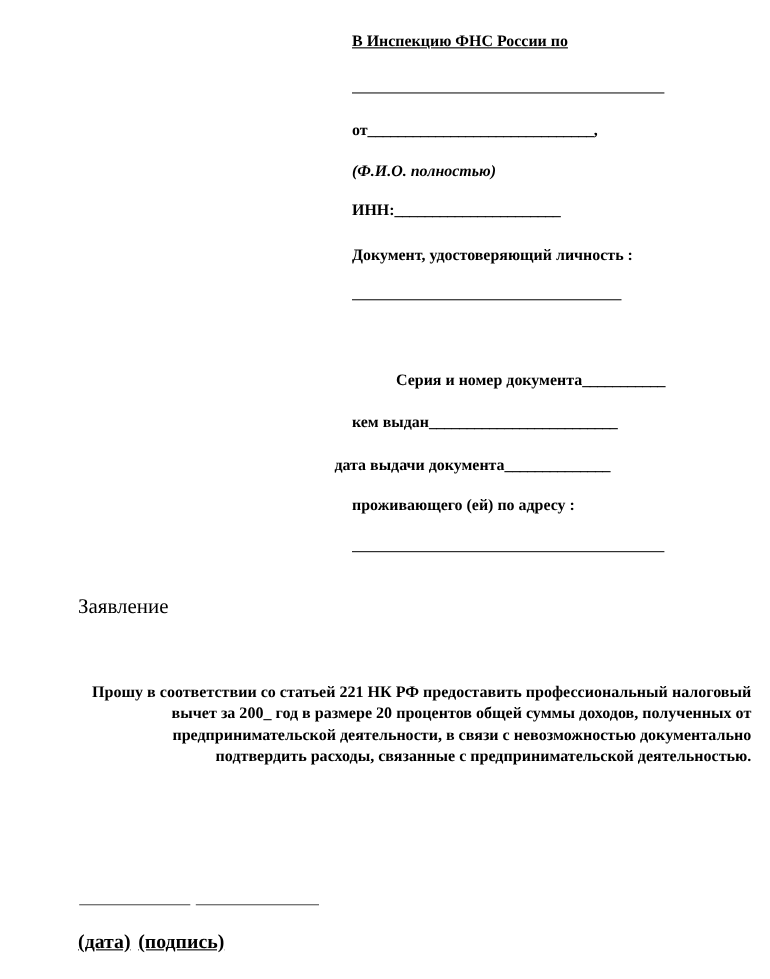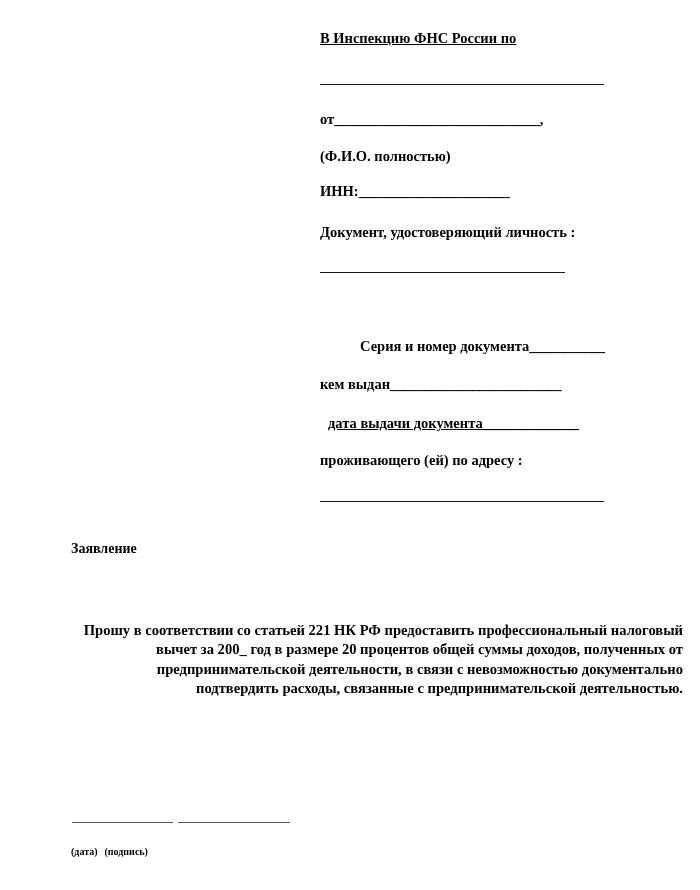--- a/index.html
+++ b/index.html
@@ -58,22 +58,22 @@
   }
   .field-row .fill {
     letter-spacing: -0.4px;
   }
 
   
   .statement-title {
     position: absolute;
     left: 71px;
     top: 541px;
-    font-weight: bold;
-    font-size: 14px;
+    font-weight: normal;
+    font-size: 19px;
     line-height: 1.15;
   }
 
   
   .body-paragraph {
     position: absolute;
     left: 71px;
     top: 621px;
     width: 612px;
     font-weight: bold;
@@ -97,42 +97,43 @@
     top: 822px;
     width: 112px;
     height: 0;
     border-top: 1.4px solid #555555;
   }
   .sign-caption {
     position: absolute;
     left: 71px;
     top: 846px;
     font-weight: bold;
-    font-size: 10px;
+    font-size: 18px;
     white-space: nowrap;
     line-height: 1.15;
+    text-decoration: underline;
   }
   .sign-caption .gap { display: inline-block; width: 7px; }
 </style>
 </head>
 <body>
 
 <div class="page">
 
   <div class="addressee-block">
     <div class="addressee-line">В Инспекцию ФНС России по</div>
   </div>
 
   <div class="rule" style="left:320px; top:84px; width:284px;"></div>
 
   <div class="field-row" style="left:320px; top:111px;">
     <span>от</span><span class="fill">______________________________</span><span>,</span>
   </div>
 
-  <div class="field-row" style="left:320px; top:148px;">
+  <div class="field-row" style="left:320px; top:148px;font-style:italic;">
     <span>(Ф.И.О. полностью)</span>
   </div>
 
   <div class="field-row" style="left:320px; top:183px;">
     <span>ИНН:</span><span class="fill">______________________</span>
   </div>
 
   <div class="field-row" style="left:320px; top:224px;">
     <span>Документ, удостоверяющий личность :</span>
   </div>
@@ -140,21 +141,21 @@
   <div class="rule" style="left:320px; top:272px; width:245px;"></div>
 
   <div class="field-row" style="left:320px; top:338px;margin-left:40px;">
     <span>Серия и номер документа</span><span class="fill">___________</span>
   </div>
 
   <div class="field-row" style="left:320px; top:376px;">
     <span>кем выдан</span><span class="fill">_________________________</span>
   </div>
 
-  <div class="field-row" style="left:328px; top:415px;text-decoration:underline;">
+  <div class="field-row" style="left:304px; top:415px;">
     <span>дата выдачи документа</span><span class="fill">______________</span>
   </div>
 
   <div class="field-row" style="left:320px; top:452px;">
     <span>проживающего (ей) по адресу :</span>
   </div>
 
   <div class="rule" style="left:320px; top:501px; width:284px;"></div>
 
   <div class="statement-title">Заявление</div>

